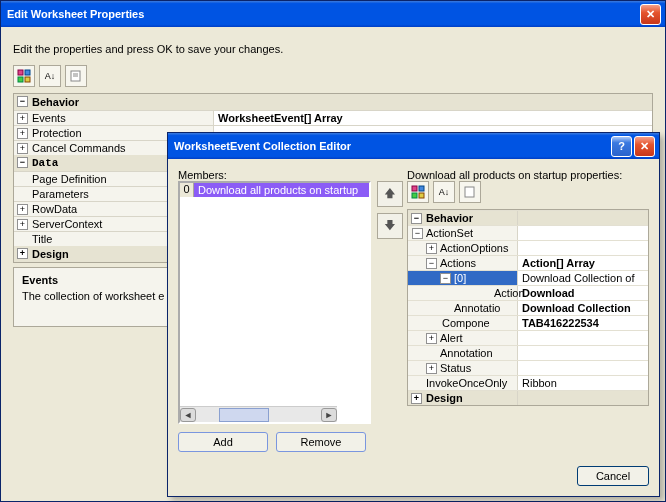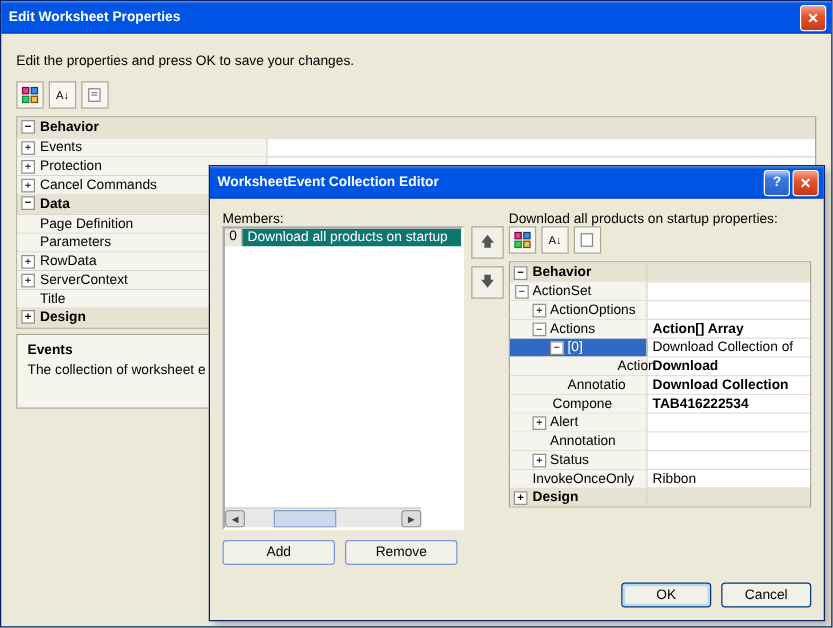--- a/index.html
+++ b/index.html
@@ -24,21 +24,21 @@
   .footer { border:1px solid #aca899; background:#f5f4ed; margin-top:4px; padding:6px 8px 24px 8px; }
   .footer-title { font-weight:bold; margin-bottom:4px; }
   .inner { left:167px; top:132px; width:493px; height:365px; box-shadow: 4px 4px 6px rgba(0,0,0,.25); }
   .inner-body { padding: 10px; display:grid; grid-template-columns: 225px 1fr; column-gap:4px; height:calc(100% - 26px); grid-template-rows: auto 1fr auto; }
   .members-label { grid-column:1; }
   .props-label { grid-column:2; }
   .members-area { grid-column:1; grid-row:2; position:relative; }
   .listbox { border:2px inset #fff; background:#fff; position:absolute; inset:0 32px 0 0; overflow:hidden; }
   .list-item { display:flex; }
   .list-idx { width:14px; background:#ece9d8; border-right:1px solid #aca899; text-align:center; }
-  .list-text { flex:1; background:#0f766e; color:#fff; padding:1px 4px; }
+  .list-text { flex:1; background:#8b5cf6; color:#fff; padding:1px 4px; }
   .arrowbtns { position:absolute; right:0; top:0; width:26px; }
   .arrowbtn { width:26px; height:26px; border:1px solid #aca899; background:#f2f1e8; display:flex; align-items:center; justify-content:center; margin-bottom:6px; font-size:13px; color:#555; }
   .hscroll { position:absolute; left:0; right:32px; bottom:0; height:16px; background:#e8e8e8; display:flex; align-items:center; border-top:1px solid #ccc; }
   .hscroll .btn { width:16px; height:14px; background:#dcdcdc; border:1px solid #999; display:flex; align-items:center; justify-content:center; font-size:9px; color:#444;}
   .hscroll .track { flex:1; height:14px; position:relative; }
   .hscroll .thumb { position:absolute; left:18%; width:40%; top:0; bottom:0; background:#cfd8ef; border:1px solid #8aa0d0; }
   .props-area { grid-column:2; grid-row:2; }
   .propgrid { border:1px solid #aca899; background:#fff; }
   .pg-row { display:flex; border-top:1px solid #e3e0d2; }
   .pg-l { width:110px; padding:1px 2px 1px 4px; background:#f5f4ed; border-right:1px solid #d8d5c8; position:relative; }
@@ -89,33 +89,34 @@
       </div>
     </div>
 
     <div class="grid-outer">
       <div class="grid-header" style="position:relative;">
         <span class="exp" style="left:3px;">−</span>
         <span style="margin-left:14px;">Behavior</span>
       </div>
       <div class="grid-row">
         <div class="grid-cell-l"><span class="exp">+</span><span>Events</span></div>
+        <div class="grid-cell-r"><b>WorksheetEvent[] Array</b></div>
       </div>
       <div class="grid-row">
           <div class="grid-cell-l"><span class="exp">+</span><span>Protection</span></div>
           <div class="grid-cell-r"></div>
         </div>
       <div class="grid-row">
           <div class="grid-cell-l"><span class="exp">+</span><span>Cancel Commands</span></div>
           <div class="grid-cell-r"></div>
         </div>
 
       <div class="grid-header" style="position:relative;">
         <span class="exp" style="left:3px;">−</span>
-        <span style="margin-left:14px;">Data</span>
+        <span style="margin-left:14px;font-family:Liberation Mono, monospace;">Data</span>
       </div>
       <div class="grid-row">
           <div class="grid-cell-l"><span>Page Definition</span></div>
           <div class="grid-cell-r"></div>
         </div>
       <div class="grid-row">
           <div class="grid-cell-l"><span>Parameters</span></div>
           <div class="grid-cell-r"></div>
         </div>
       <div class="grid-row">
@@ -257,17 +258,16 @@
           </div>
       </div>
     </div>
 
     <div class="buttons-row">
       <div class="btn">Add</div>
       <div class="btn">Remove</div>
     </div>
 
     <div class="okrow">
-      <div class="okbtn primary">OK</div>
       <div class="okbtn">Cancel</div>
     </div>
   </div>
 </div>
 
 </body></html>

